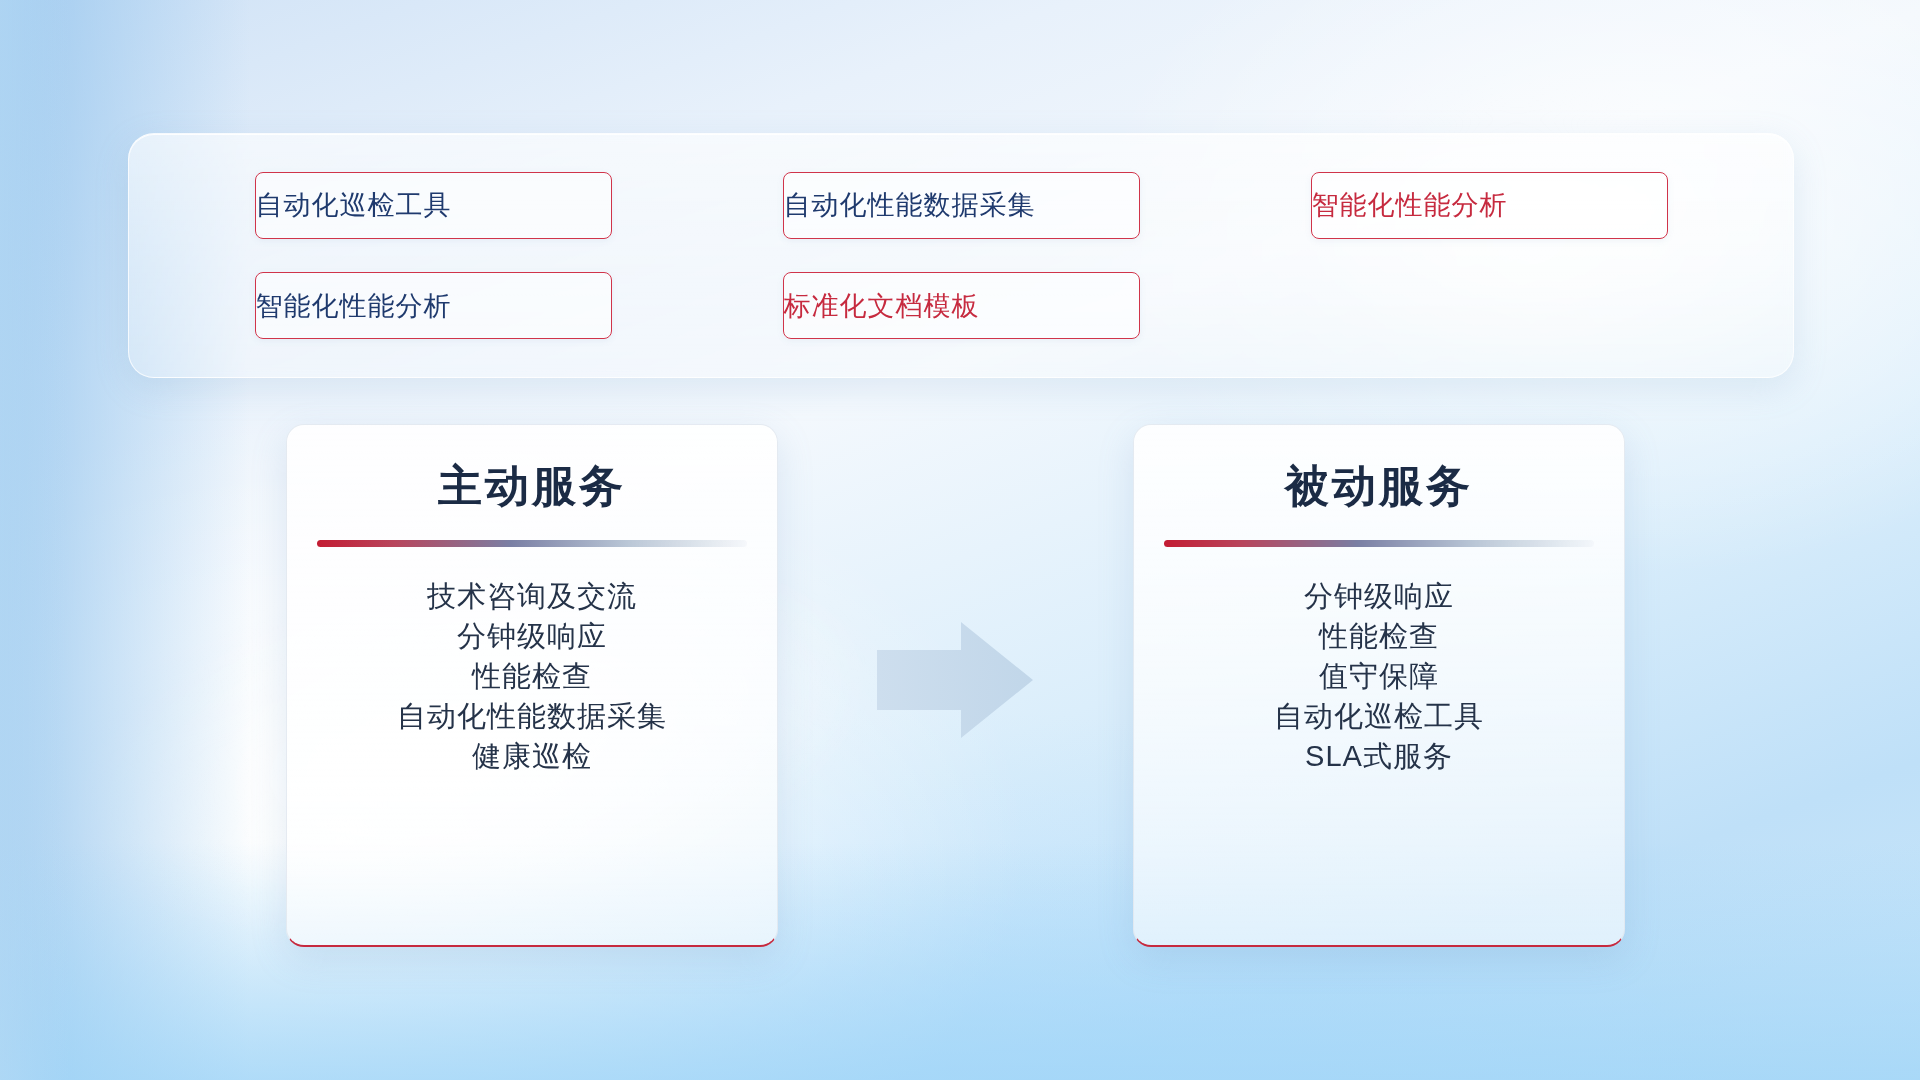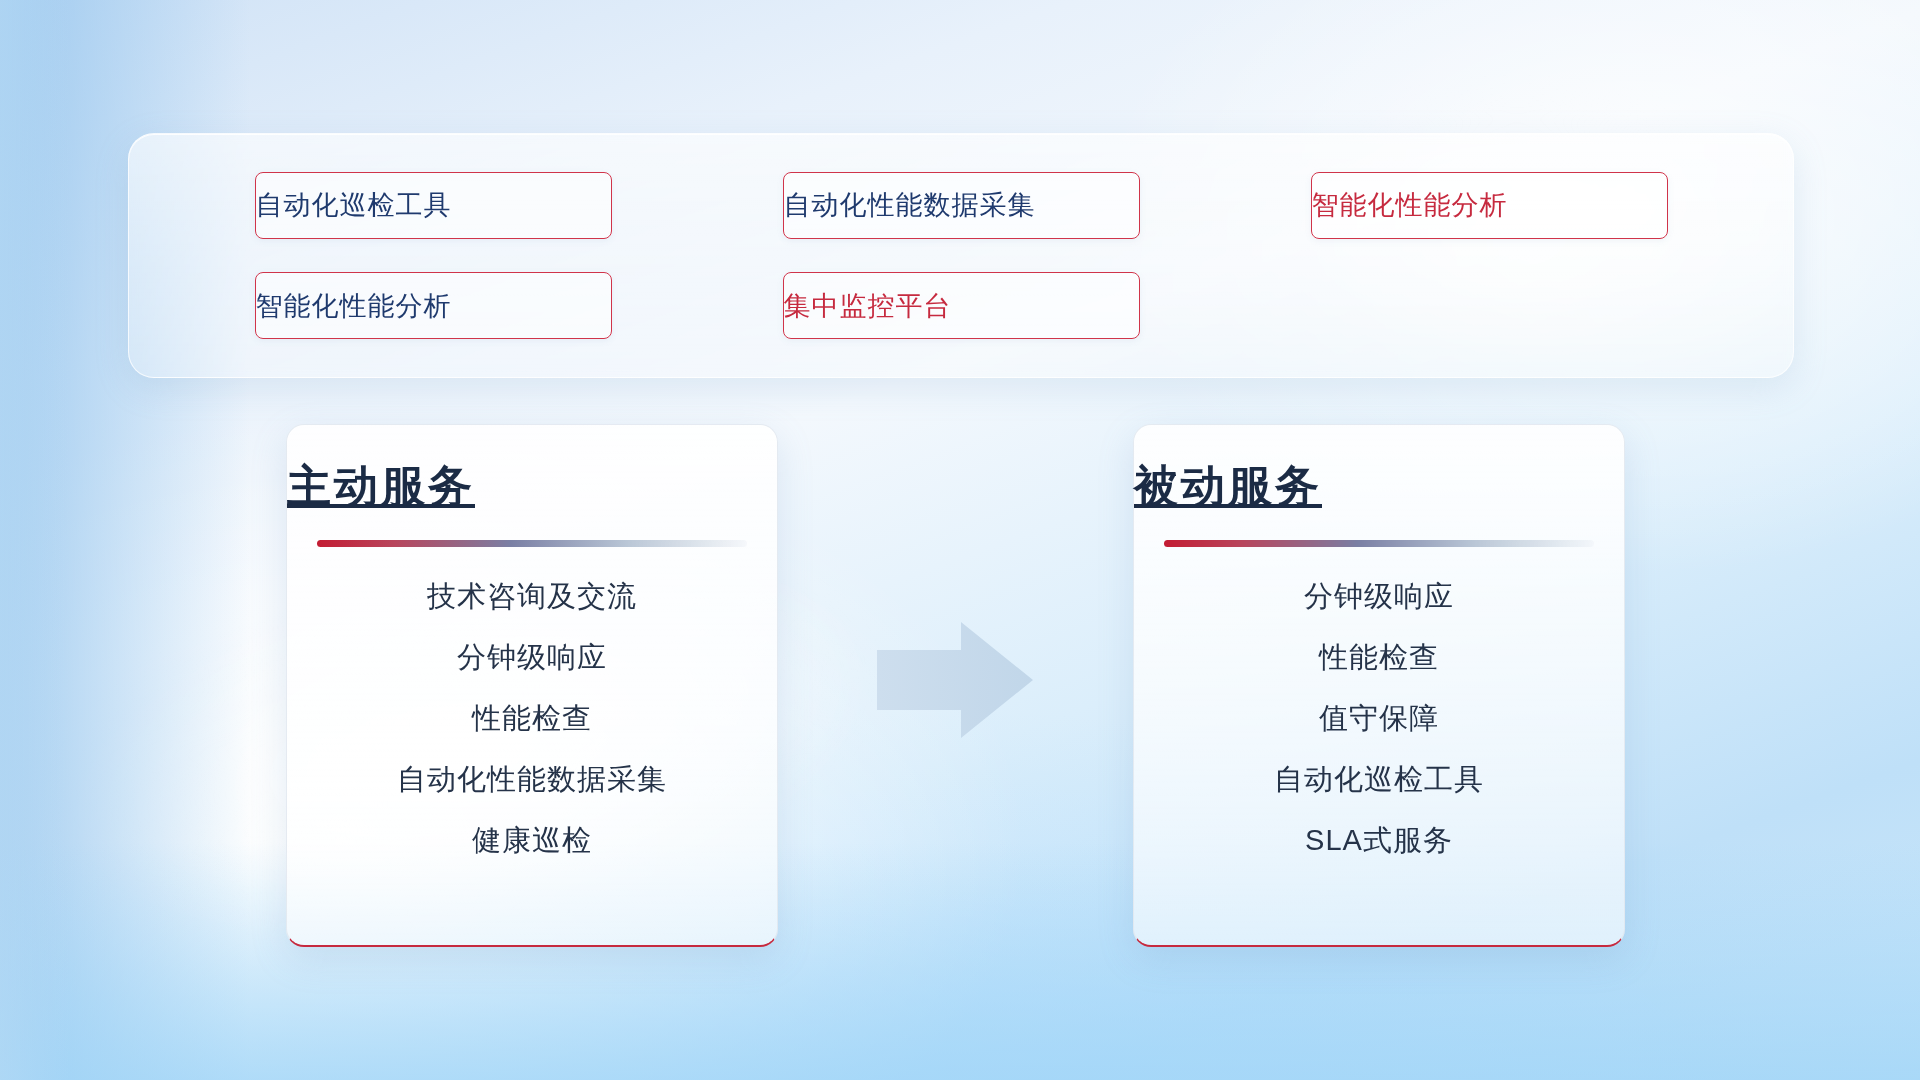--- a/index.html
+++ b/index.html
@@ -117,41 +117,39 @@
     background: linear-gradient(180deg, rgba(255,255,255,0.90) 0%, rgba(255,255,255,0.74) 50%, rgba(255,255,255,0.58) 100%);
     border: 1px solid rgba(226,232,240,0.9);
     border-bottom: 2px solid #c62a3f;
     box-shadow: 0 12px 36px rgba(110,150,195,0.18);
     box-sizing: border-box;
   }
   .card-left { left: 286px; }
   .card-right { left: 1133px; }
 
   .card-title {
-    text-align: left;
+    text-align: center;
     font-size: 44px;
     font-weight: bold;
     color: #1b2b45;
     letter-spacing: 3px;
     margin-top: 32px;
-    text-decoration: underline;
   }
   .title-rule {
     margin: 24px auto 0 auto;
     width: 430px;
     height: 7px;
     border-radius: 4px;
     background: linear-gradient(90deg, #c31c33 0%, #b8455c 18%, #7a7fa4 45%, #b9c6d6 72%, rgba(226,232,240,0.25) 100%);
   }
   .card-items {
     margin-top: 30px;
     display: flex;
     flex-direction: column;
     align-items: center;
-    gap: 21px;
   }
   .card-item {
     font-size: 29px;
     color: #253349;
     letter-spacing: 1px;
   }
 
   
   .arrow {
     position: absolute;
@@ -189,21 +187,21 @@
       <div class="tag">
         <span>自动化性能数据采集</span>
       </div>
       <div class="tag red">
         <span>智能化性能分析</span>
       </div>
       <div class="tag">
         <span>智能化性能分析</span>
       </div>
       <div class="tag red">
-        <span>集中监控平台</span>
+        <span>标准化文档模板</span>
       </div>
     </div>
   </div>
 
   <div class="card card-left">
     <div class="card-title">主动服务</div>
     <div class="title-rule"></div>
     <div class="card-items">
       <div class="card-item">技术咨询及交流</div>
       <div class="card-item">分钟级响应</div>

